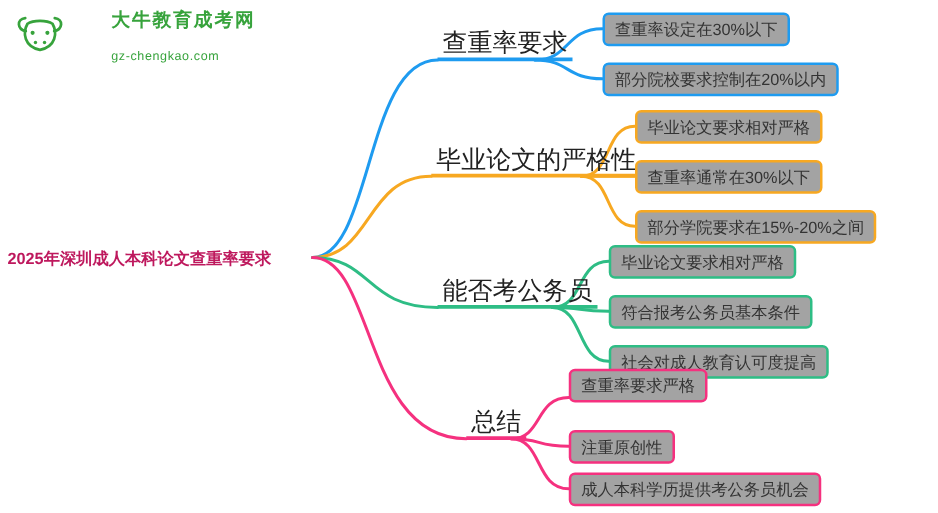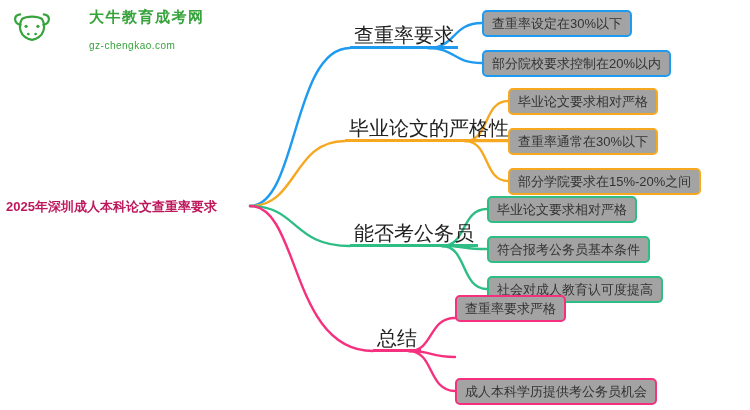--- a/index.html
+++ b/index.html
@@ -128,15 +128,16 @@
 
   <div class="leaf" style="left: 508px; top: 88px; --c: #f7a821;">毕业论文要求相对严格</div>
   <div class="leaf" style="left: 508px; top: 128px; --c: #f7a821;">查重率通常在30%以下</div>
   <div class="leaf" style="left: 508px; top: 168px; --c: #f7a821;">部分学院要求在15%-20%之间</div>
 
   <div class="leaf" style="left: 487px; top: 196px; --c: #2ebd85;">毕业论文要求相对严格</div>
   <div class="leaf" style="left: 487px; top: 236px; --c: #2ebd85;">符合报考公务员基本条件</div>
   <div class="leaf" style="left: 487px; top: 276px; --c: #2ebd85;">社会对成人教育认可度提高</div>
 
   <div class="leaf" style="left: 455px; top: 295px; --c: #f5317f;">查重率要求严格</div>
+  <div class="leaf" style="left: 455px; top: 344px; --c: #f5317f;">注重原创性</div>
   <div class="leaf" style="left: 455px; top: 378px; font-family: Liberation Serif, serif; --c: #f5317f;">成人本科学历提供考公务员机会</div>
 
 </div>
 
 </body></html>

